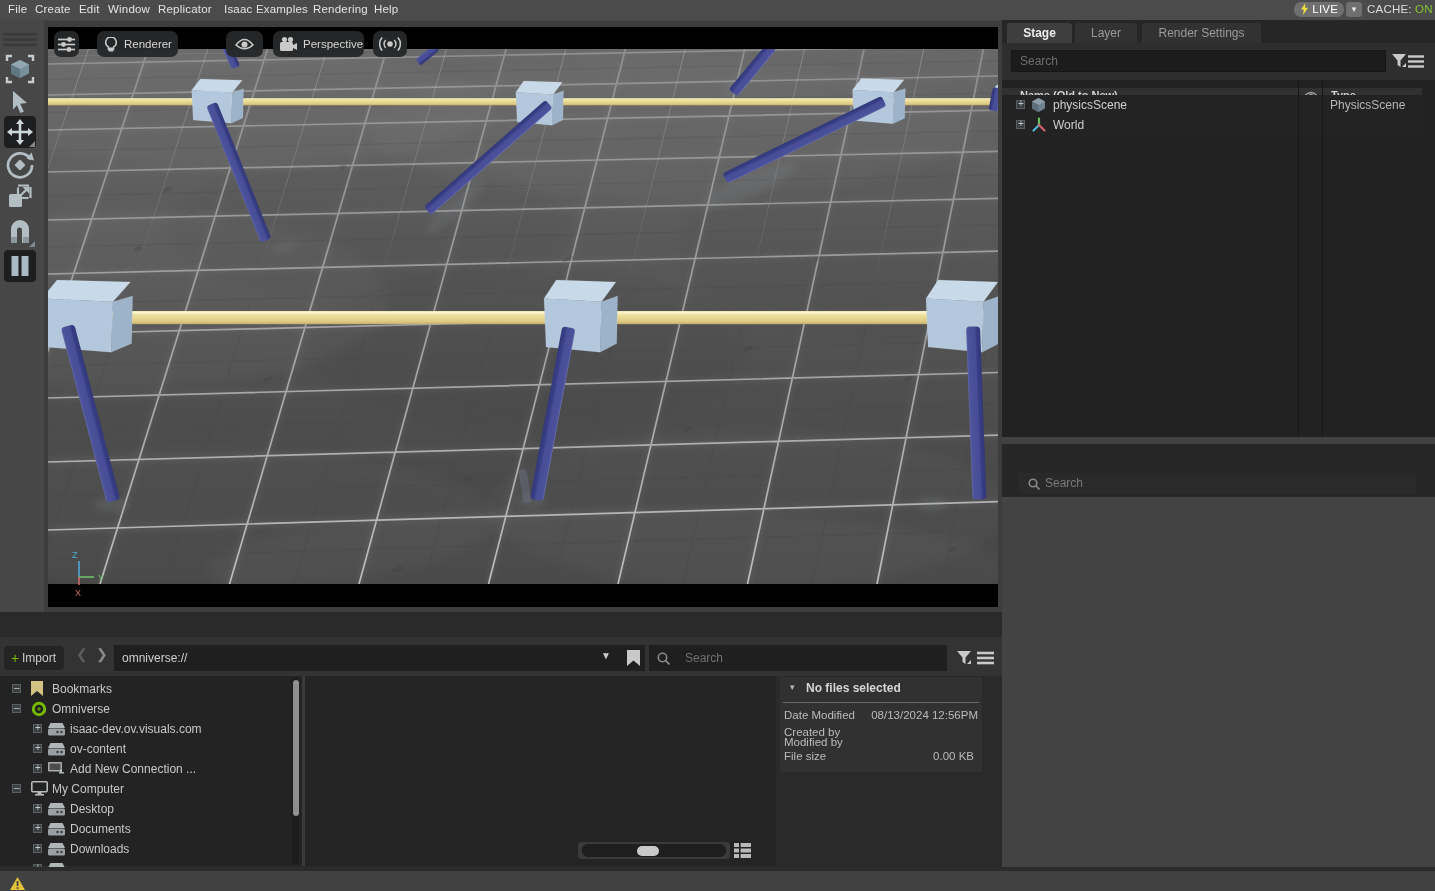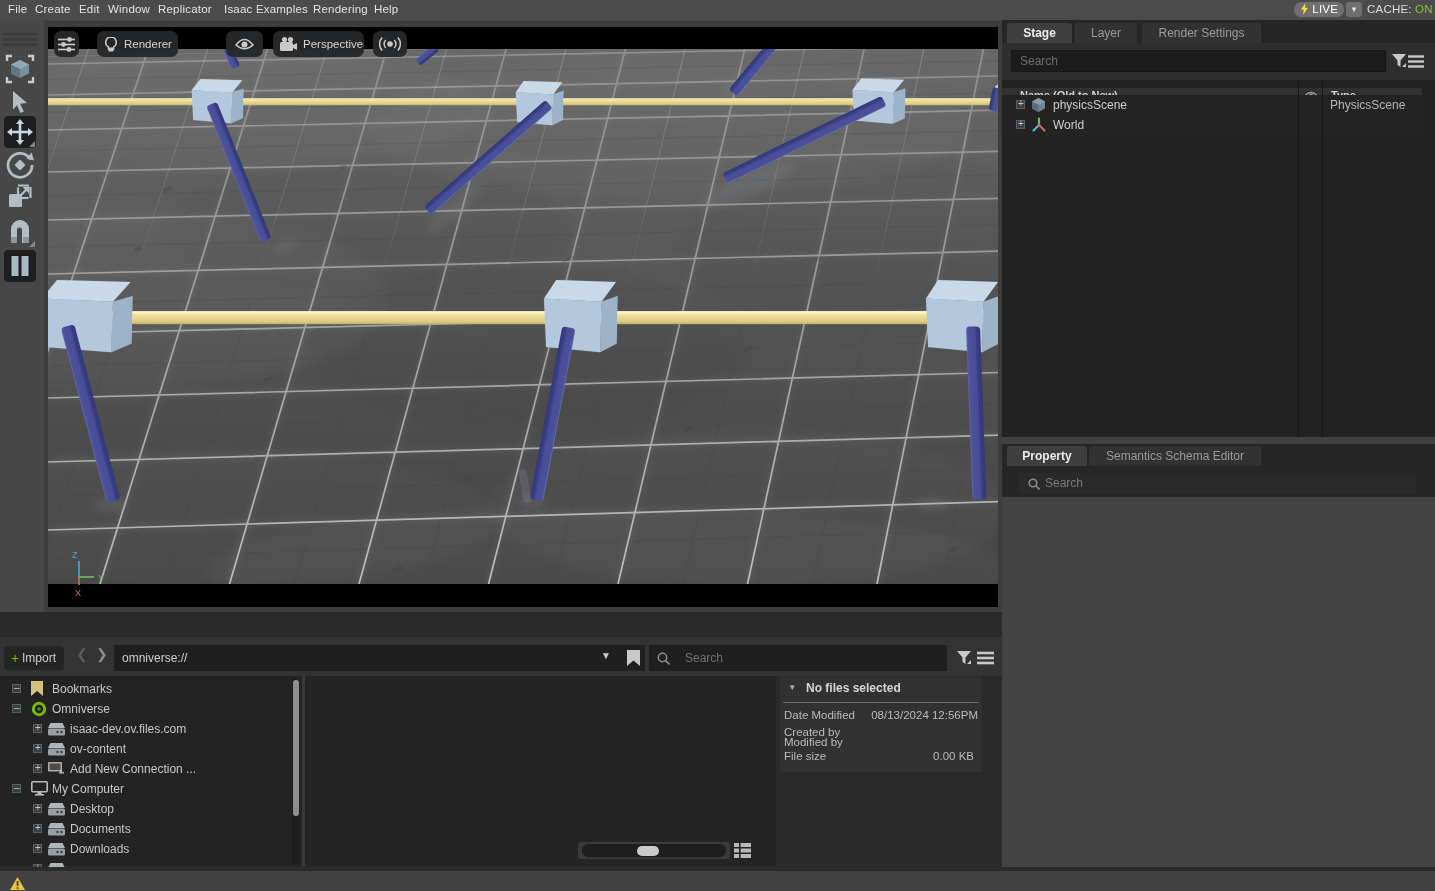--- a/index.html
+++ b/index.html
@@ -373,24 +373,20 @@
             <line x1="8" y1="8" x2="2.5" y2="13.5" stroke="#51b7d8"></line>
             <line x1="8" y1="8" x2="13.5" y2="13.5" stroke="#d2606c"></line>
           </g>
         </svg>
    <span style="position:absolute;left:51px;top:3px;color:#cfcfcf">World</span>
   </div>
   <div class="colsep" style="left:295.5px"></div>
   <div class="colsep" style="left:319.5px"></div>
  </div>
  <div style="position:absolute;left:0;top:417px;width:433px;height:7px;background:#414141"></div>
- <div id="proptabs">
-  <div class="tab tabact" style="left:5px;top:2px;width:80px;line-height:21px;font-weight:bold">Property</div>
-  <div class="tab tabin" style="left:87px;top:2px;width:172px;line-height:21px">Semantics Schema Editor</div>
- </div>
  <div id="propsearch"><svg width="12" height="12" viewBox="0 0 12 12" style="position:absolute;left:9px;top:5px">
         <circle cx="5" cy="5" r="3.8" fill="none" stroke="#8a8a8a" stroke-width="1.6"></circle>
         <line x1="7.8" y1="7.8" x2="11.5" y2="11.5" stroke="#8a8a8a" stroke-width="1.6"></line>
       </svg><span style="margin-left:26px">Search</span></div>
  <div id="propbody"></div>
 </div>
 <div id="cpanel">
  <div id="ctoolbar">
   <div id="importbtn"><span>+</span>Import</div>
   <span style="position:absolute;left:76px;top:9px;color:#5d5d5d;font-size:14px">❮</span>
@@ -441,21 +437,21 @@
         <div class="trow" style="left:0;top:43px;width:290px">
           <div class="exp" style="position:absolute;left:33px;top:5px">
             <span style="position:absolute;left:1px;top:-3.2px;color:#c0c4c6;font-size:10px">+</span>
           </div>
           <svg width="17" height="13" viewBox="0 0 17 13" style="position:absolute;left:48px;top:4px">
             <path d="M2.5 0 H14.5 L17 5 H0 Z" fill="#b0b5b8"></path>
             <rect x="0" y="5.5" width="17" height="7" rx="1.5" fill="#9aa0a3"></rect>
             <circle cx="9.5" cy="9" r="1.2" fill="#3a3a3a"></circle>
             <circle cx="13.5" cy="9" r="1.2" fill="#3a3a3a"></circle>
           </svg>
-          <span style="position:absolute;left:70px;top:3px">isaac-dev.ov.files.com</span>
+          <span style="position:absolute;left:70px;top:3px">isaac-dev.ov.visuals.com</span>
         </div>
         <div class="trow" style="left:0;top:63px;width:290px">
           <div class="exp" style="position:absolute;left:33px;top:5px">
             <span style="position:absolute;left:1px;top:-3.2px;color:#c0c4c6;font-size:10px">+</span>
           </div>
           <svg width="17" height="13" viewBox="0 0 17 13" style="position:absolute;left:48px;top:4px">
             <path d="M2.5 0 H14.5 L17 5 H0 Z" fill="#b0b5b8"></path>
             <rect x="0" y="5.5" width="17" height="7" rx="1.5" fill="#9aa0a3"></rect>
             <circle cx="9.5" cy="9" r="1.2" fill="#3a3a3a"></circle>
             <circle cx="13.5" cy="9" r="1.2" fill="#3a3a3a"></circle>

